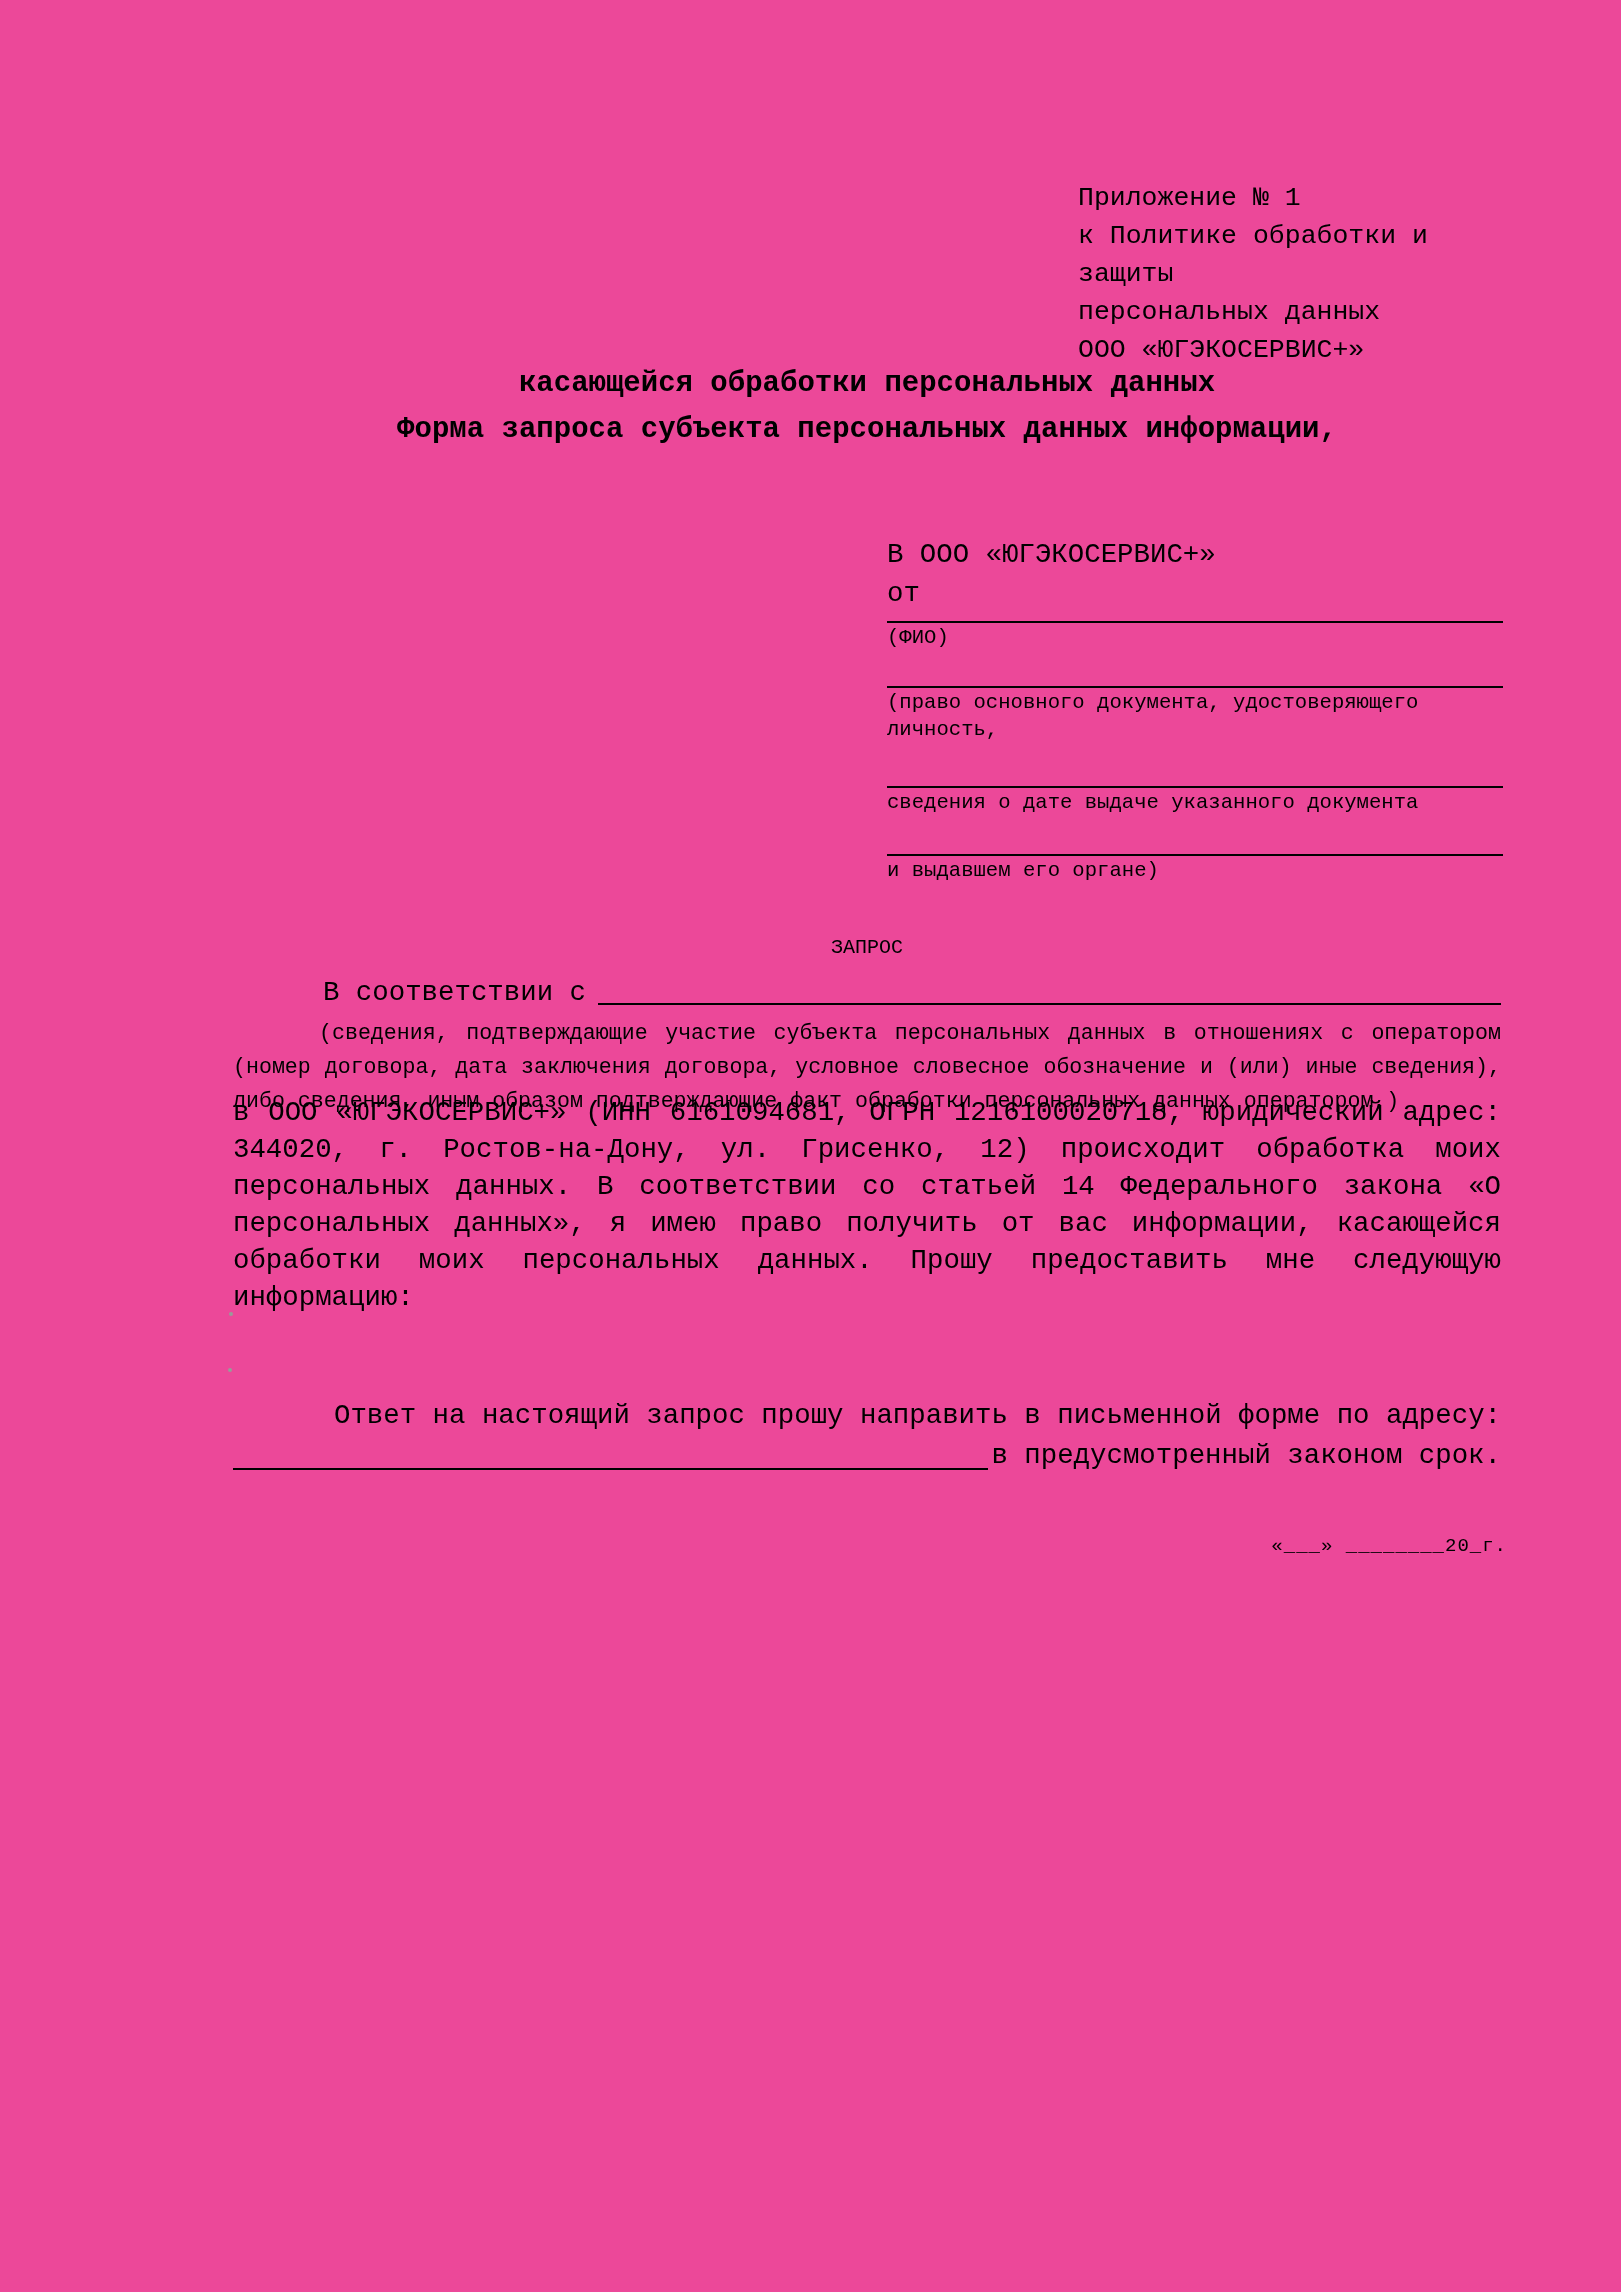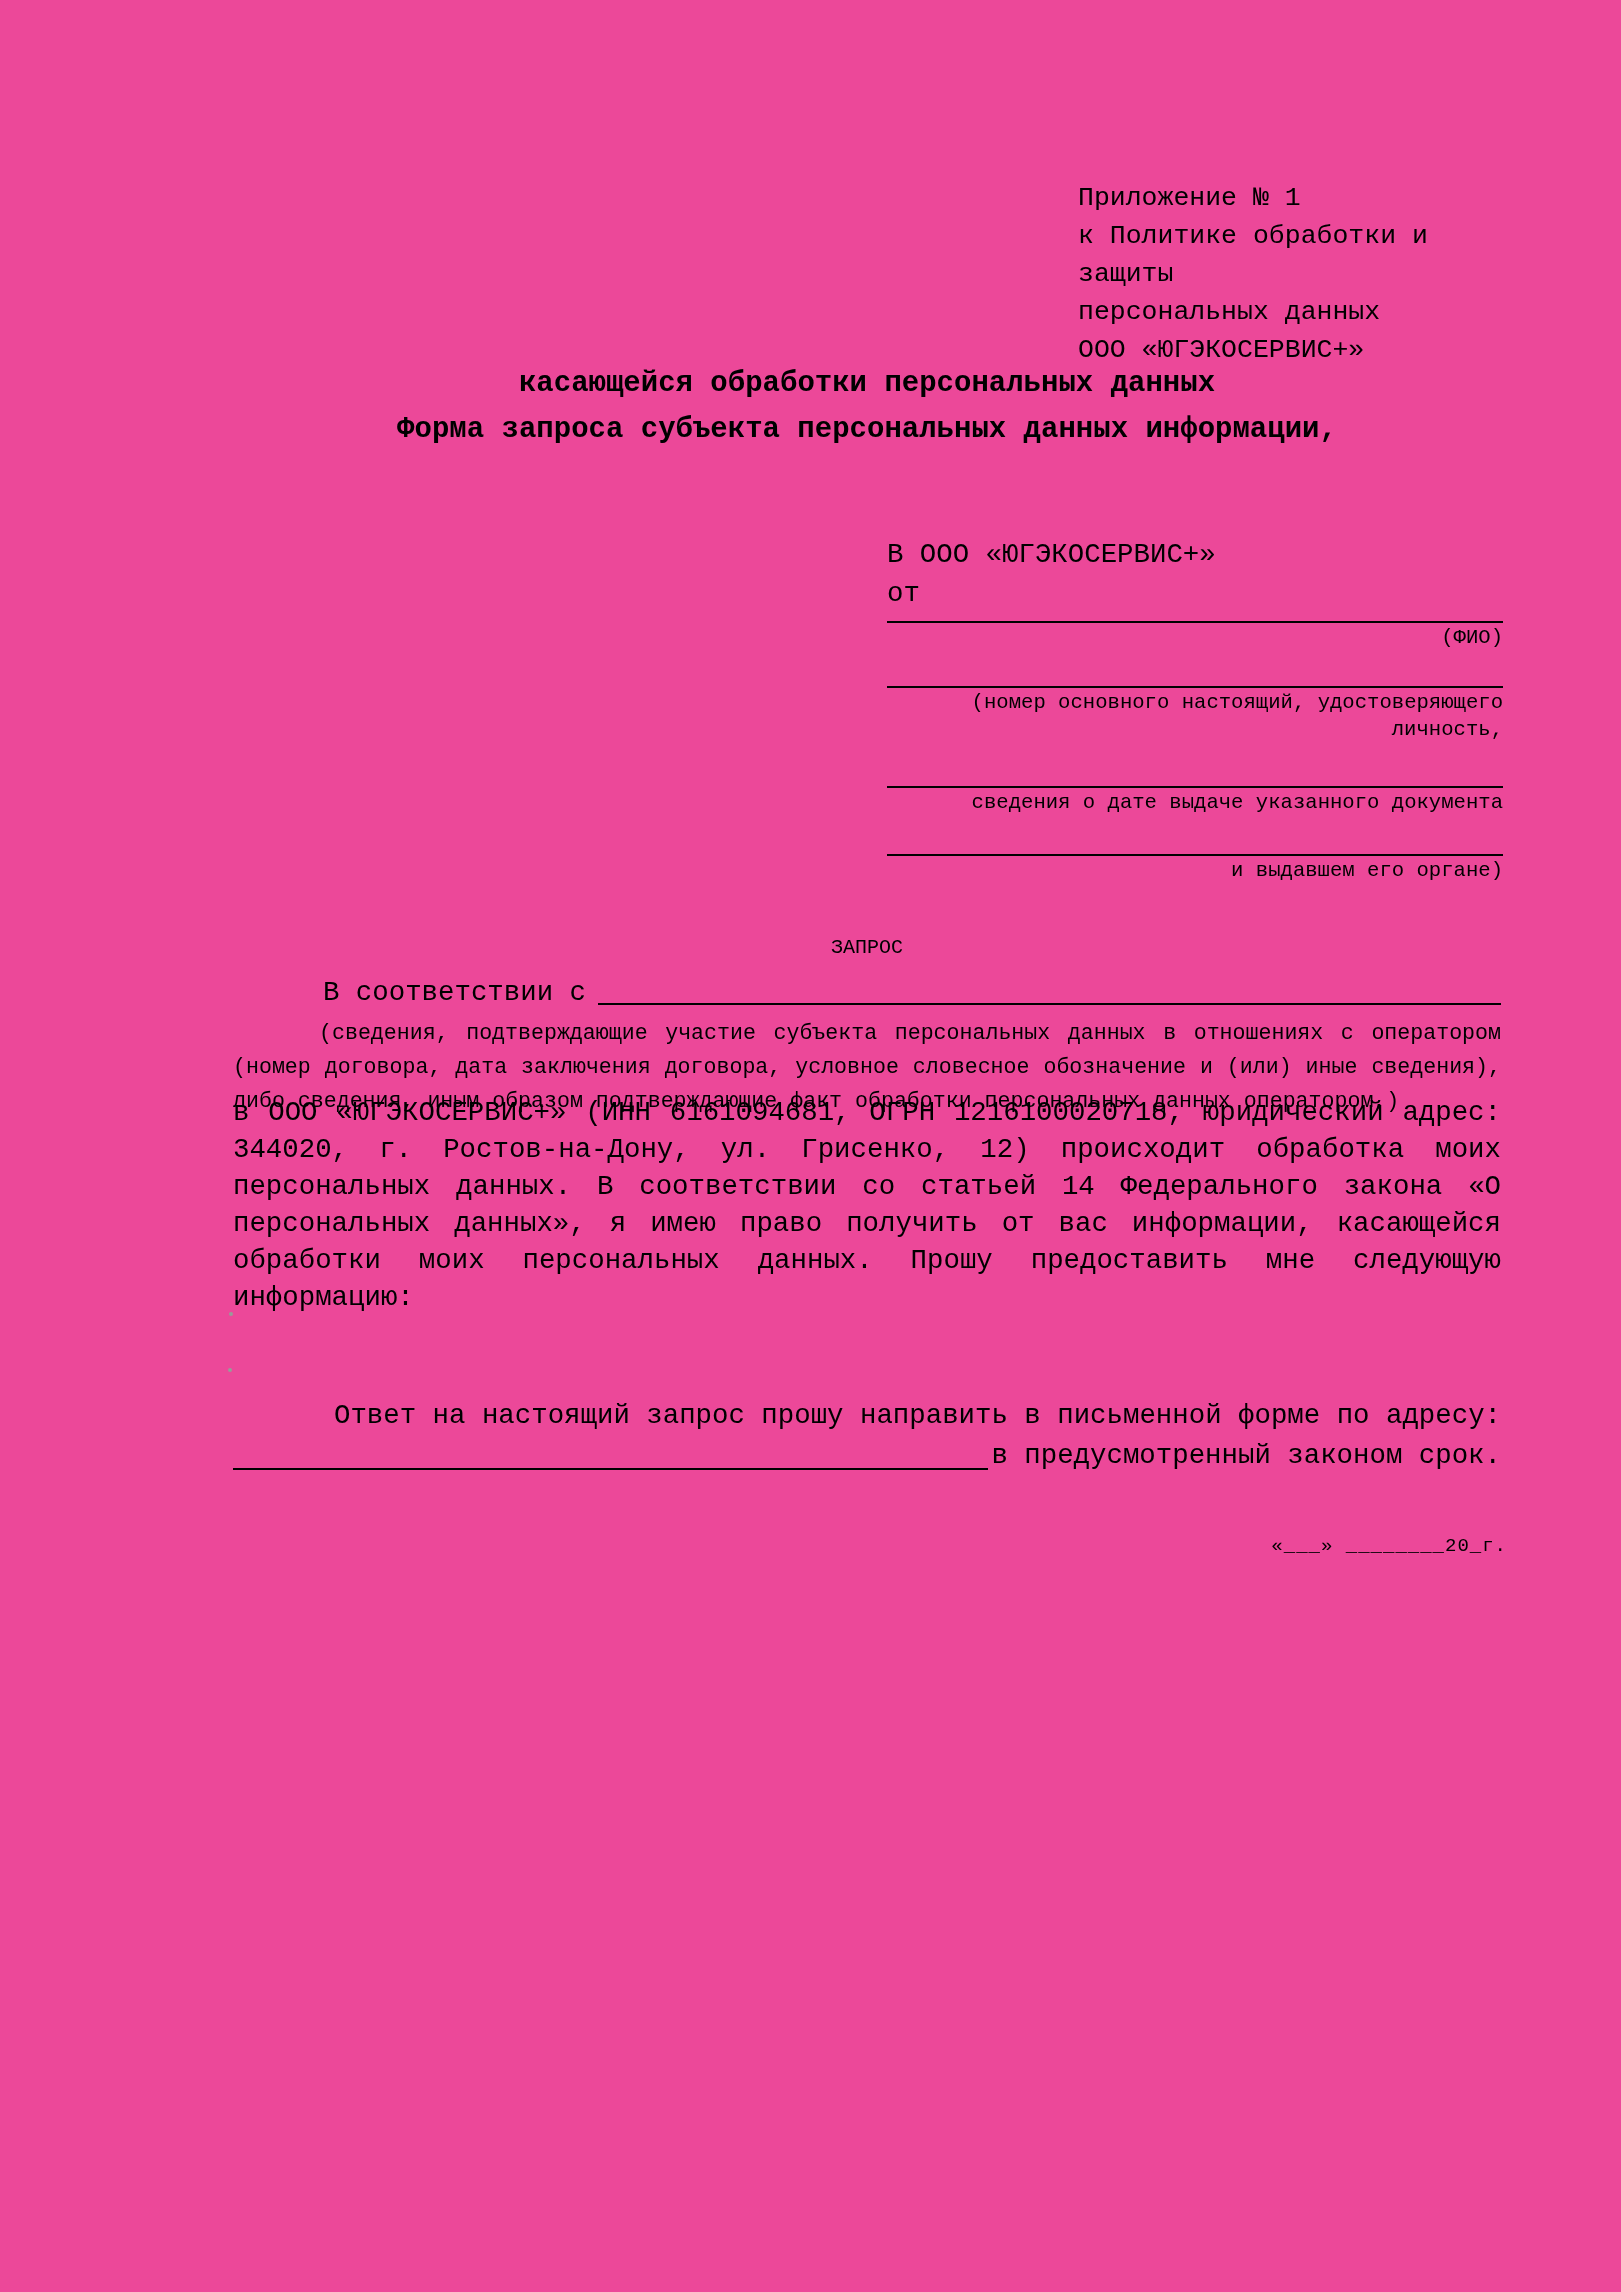--- a/index.html
+++ b/index.html
@@ -25,21 +25,21 @@
   .addressee{
     position:absolute;left:887px;top:535px;width:616px;
     font-size:27.4px;line-height:39px;
   }
   .blank-line{height:0;border-bottom:2.9px solid #000;}
   .addressee .blank-line.l1{margin-top:7.8px;}
   .addressee .blank-line.l2{margin-top:35px;}
   .addressee .blank-line.l3{margin-top:43px;}
   .addressee .blank-line.l4{margin-top:37px;}
   .field-caption{
-    font-size:20.6px;line-height:26.5px;text-align:right;margin-top:2px;
+    font-size:20.6px;line-height:26.5px;text-align:left;margin-top:2px;
   }
   
   .zapros-heading{
     position:absolute;left:233px;top:929px;width:1268px;
     text-align:center;font-size:20px;line-height:37px;
   }
   .intro-row{
     position:absolute;left:233px;top:974px;width:1268px;
     display:flex;align-items:baseline;font-size:27.4px;line-height:37px;
   }
@@ -95,21 +95,21 @@
   </div>
 
   <div class="addressee">
     <div>В ООО «ЮГЭКОСЕРВИС+»</div>
     <div>от</div>
 
     <div class="blank-line l1"></div>
     <div class="field-caption">(ФИО)</div>
 
     <div class="blank-line l2"></div>
-    <div class="field-caption">(номер основного настоящий, удостоверяющего личность,</div>
+    <div class="field-caption">(право основного документа, удостоверяющего личность,</div>
 
     <div class="blank-line l3"></div>
     <div class="field-caption">сведения о дате выдаче указанного документа</div>
 
     <div class="blank-line l4"></div>
     <div class="field-caption">и выдавшем его органе)</div>
   </div>
 
   <div class="zapros-heading">ЗАПРОС</div>
 

